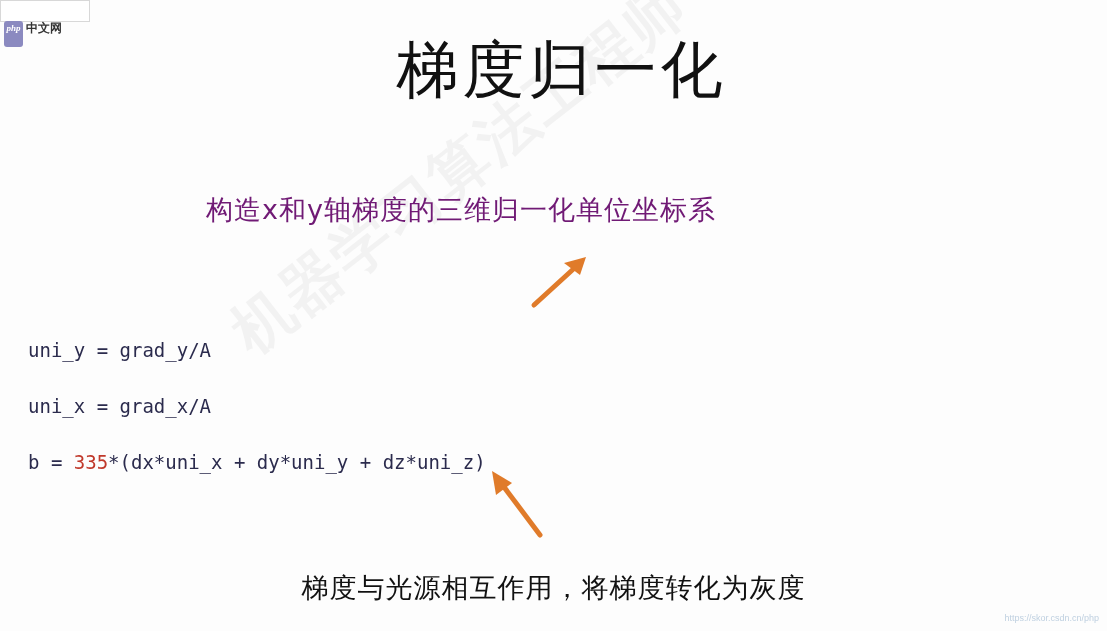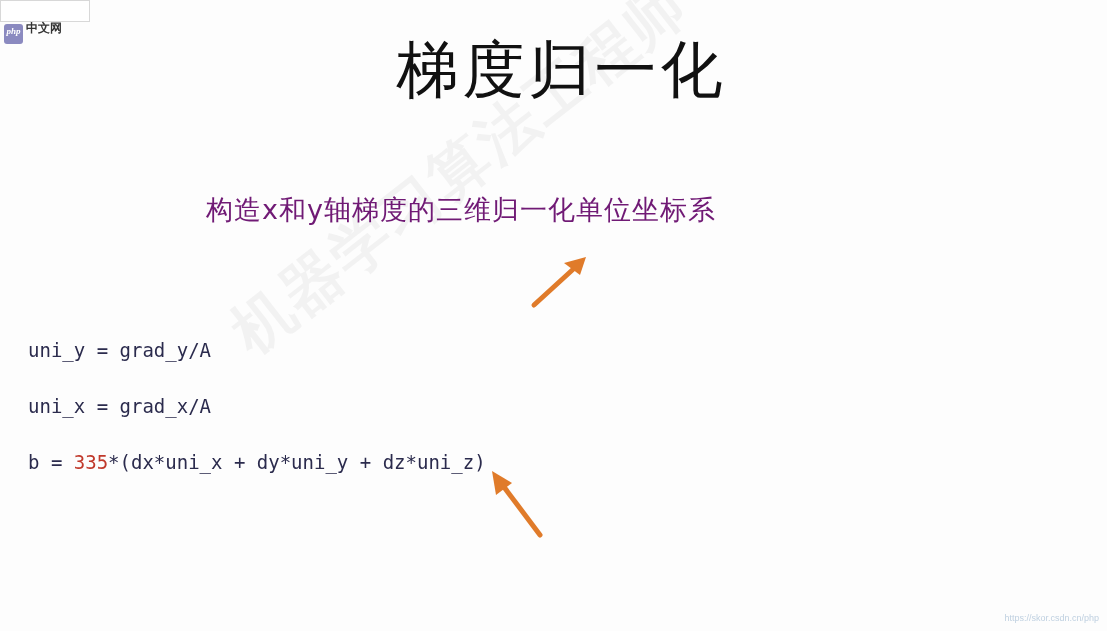--- a/index.html
+++ b/index.html
@@ -47,21 +47,21 @@
     background: #ffffff;
     border: 1px solid #d8d8d8;
     box-sizing: border-box;
     display: flex;
     align-items: center;
     padding-left: 3px;
     gap: 3px;
   }
   .logo-mark {
     width: 19px;
-    height: 20px;
+    height: 26px;
     background: #8b8ac0;
     border-radius: 3px;
     color: #ffffff;
     font-size: 9px;
     font-style: italic;
     font-weight: bold;
     line-height: 15px;
     text-align: center;
     font-family: "Liberation Serif", serif;
     margin-top: 46px;
@@ -165,16 +165,17 @@
 <div><span>uni_y = grad_y/A</span></div>
 <div><span>uni_x = grad_x/A</span></div>
 <div><span>b = <span class="num">335</span>*(dx*uni_x + dy*uni_y + dz*uni_z)</span></div>
   </div>
 
   <svg class="arrow arrow-bottom" width="80" height="80" viewBox="0 0 80 80">
     <line x1="56" y1="72" x2="14" y2="16" stroke="#e07b2a" stroke-width="5" stroke-linecap="round"></line>
     <polygon points="8,8 12,32 28,20" fill="#e07b2a"></polygon>
   </svg>
 
+  <div class="subtitle-bottom">梯度与光源相互作用，将梯度转化为灰度</div>
 
   <div class="footer-url">https://skor.csdn.cn/php</div>
 
 </div>
 
 </body></html>

